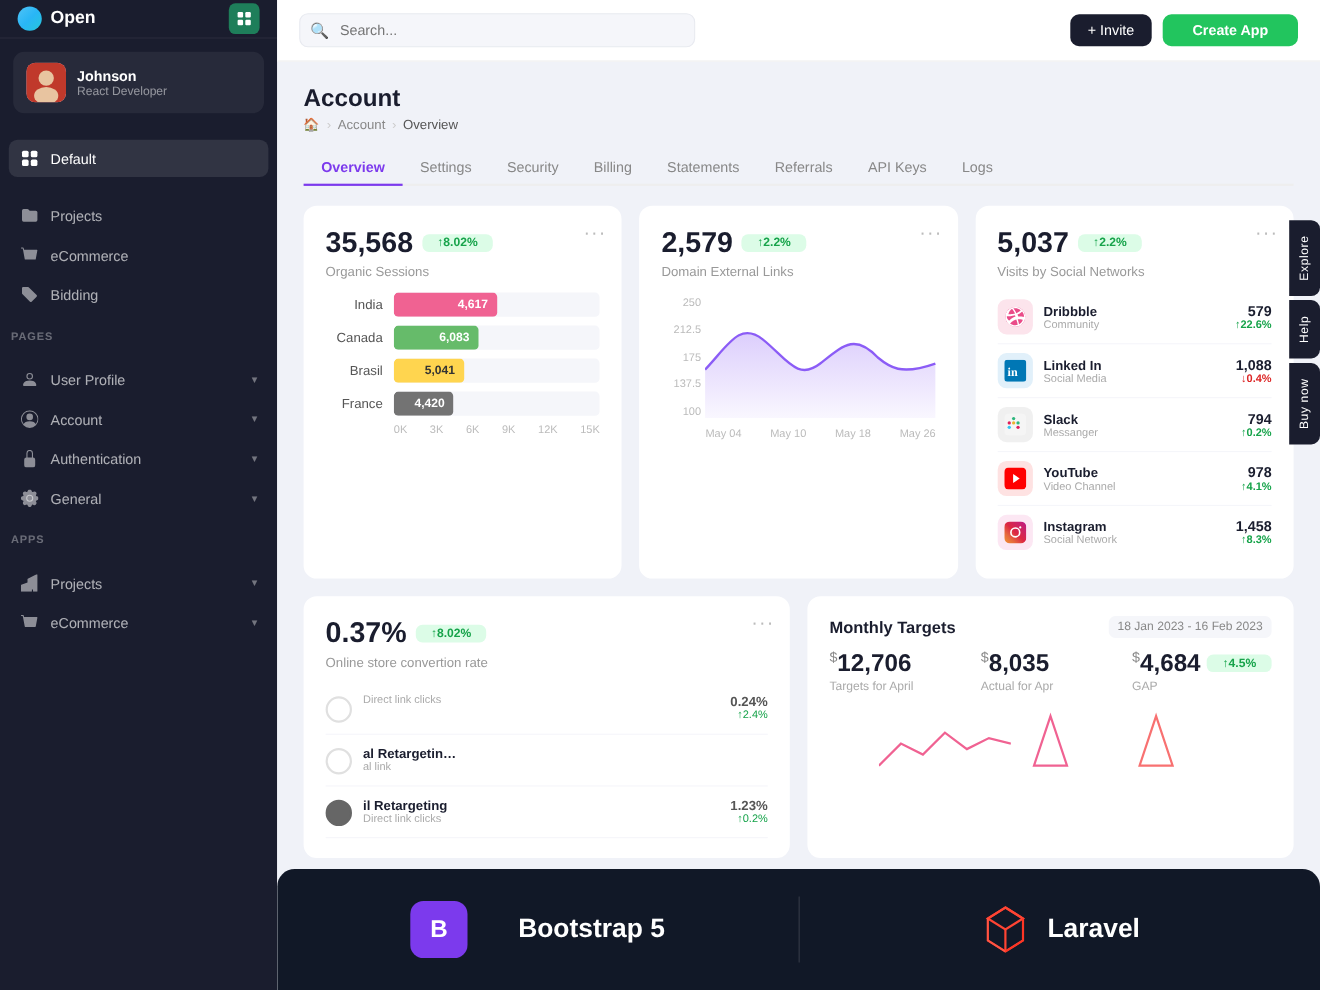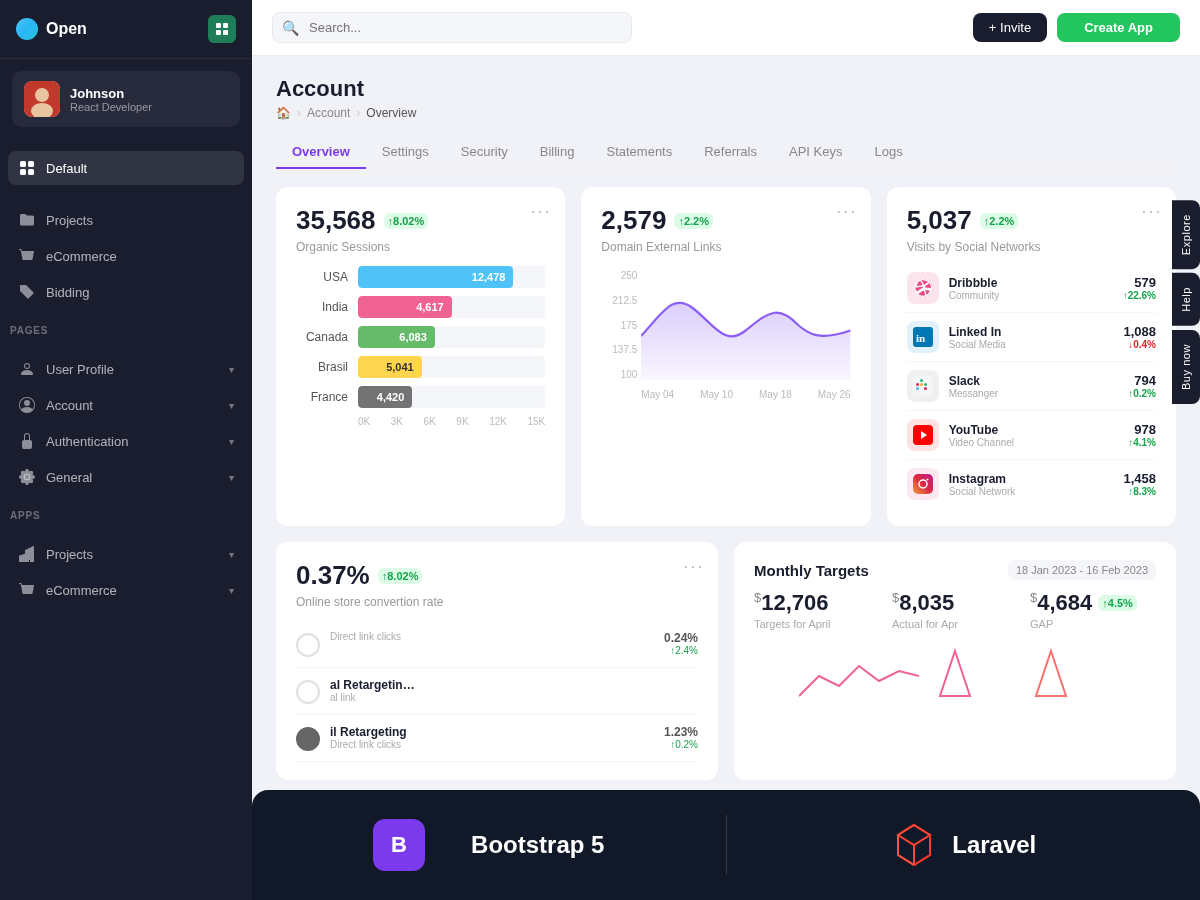--- a/index.html
+++ b/index.html
@@ -1,20 +1,20 @@
 <!DOCTYPE html>
 <html><head>
   <meta charset="utf-8">
   <style>
     * { margin: 0; padding: 0; box-sizing: border-box; }
     body { font-family: -apple-system, BlinkMacSystemFont, 'Segoe UI', sans-serif; background: #f5f6fa; width: 1200px; height: 900px; overflow: hidden; display: flex; }
 
     
     .sidebar { width: 252px; min-width: 252px; background: #1a1d2e; color: #fff; display: flex; flex-direction: column; height: 900px; overflow-y: auto; }
-    .sidebar-header { display: flex; align-items: center; justify-content: space-between; padding: 15px 16px; border-bottom: 1px solid rgba(255,255,255,0.07); gap: 19px; }
+    .sidebar-header { display: flex; align-items: center; justify-content: space-between; padding: 3px 16px; border-bottom: 1px solid rgba(255,255,255,0.07); gap: 19px; }
     .sidebar-logo { display: flex; align-items: center; gap: 8px; }
     .logo-dot { width: 22px; height: 22px; background: linear-gradient(135deg, #4fc3f7, #29b6f6, #26c6da); border-radius: 50%; }
     .logo-text { font-size: 16px; font-weight: 600; color: #fff; }
     .sidebar-icon-btn { width: 28px; height: 28px; background: #1e7e5a; border-radius: 6px; display: flex; align-items: center; justify-content: center; cursor: pointer; }
 
     .user-profile-card { margin: 12px; background: rgba(255,255,255,0.06); border-radius: 10px; padding: 10px 12px; display: flex; align-items: center; gap: 10px; }
     .user-avatar { width: 36px; height: 36px; border-radius: 8px; background: linear-gradient(135deg, #e57373, #ef9a9a); display: flex; align-items: center; justify-content: center; overflow: hidden; flex-shrink: 0; }
     .user-info { flex: 1; }
     .user-name { font-size: 13px; font-weight: 600; color: #fff; }
     .user-role { font-size: 11px; color: rgba(255,255,255,0.5); }
@@ -51,21 +51,21 @@
     
     .tabs { display: flex; gap: 0; border-bottom: 2px solid #eee; margin-bottom: 18px; }
     .tab { padding: 8px 16px; font-size: 13px; font-weight: 500; color: #888; cursor: pointer; border-bottom: 2px solid transparent; margin-bottom: -2px; white-space: nowrap; }
     .tab.active { color: #7c3aed; border-bottom-color: #7c3aed; font-weight: 600; }
 
     
     .stats-grid { display: grid; grid-template-columns: 1fr 1fr 1fr; gap: 16px; margin-bottom: 16px; }
     .card { background: #fff; border-radius: 12px; padding: 18px 20px; position: relative; }
     .card-more { position: absolute; top: 14px; right: 14px; color: #bbb; cursor: pointer; font-size: 18px; letter-spacing: 1px; }
     .stat-value { font-size: 26px; font-weight: 700; color: #1a1d2e; display: flex; align-items: center; gap: 8px; }
-    .stat-badge { font-size: 11px; font-weight: 600; padding: 2px 4px; border-radius: 6px; display: flex; align-items: center; gap: 2px; }
+    .stat-badge { font-size: 11px; font-weight: 600; padding: 2px 14px; border-radius: 6px; display: flex; align-items: center; gap: 2px; }
     .badge-green { background: #dcfce7; color: #16a34a; }
     .stat-label { font-size: 12px; color: #999; margin-top: 4px; }
 
     
     .bar-chart { margin-top: 12px; }
     .bar-row { display: flex; align-items: center; gap: 10px; margin-bottom: 8px; }
     .bar-country { font-size: 12px; color: #555; width: 52px; text-align: right; flex-shrink: 0; }
     .bar-track { flex: 1; height: 22px; background: #f5f6fa; border-radius: 4px; overflow: hidden; position: relative; }
     .bar-fill { height: 100%; border-radius: 4px; display: flex; align-items: center; padding-right: 8px; justify-content: flex-end; }
     .bar-label { font-size: 11px; font-weight: 600; color: #fff; }
@@ -294,28 +294,20 @@
     <div class="stats-grid">
 
       <div class="card">
         <div class="card-more">···</div>
         <div class="stat-value">
           <span>35,568</span>
           <span class="stat-badge badge-green">↑8.02%</span>
         </div>
         <div class="stat-label">Organic Sessions</div>
         <div class="bar-chart">
-          <div class="bar-row">
-            <span class="bar-country">USA</span>
-            <div class="bar-track">
-              <div class="bar-fill" style="width:83%;background:#4fc3f7;">
-                <span class="bar-label">12,478</span>
-              </div>
-            </div>
-          </div>
           <div class="bar-row">
             <span class="bar-country">India</span>
             <div class="bar-track">
               <div class="bar-fill" style="width:50%;background:#f06292;">
                 <span class="bar-label">4,617</span>
               </div>
             </div>
           </div>
           <div class="bar-row">
             <span class="bar-country">Canada</span>

